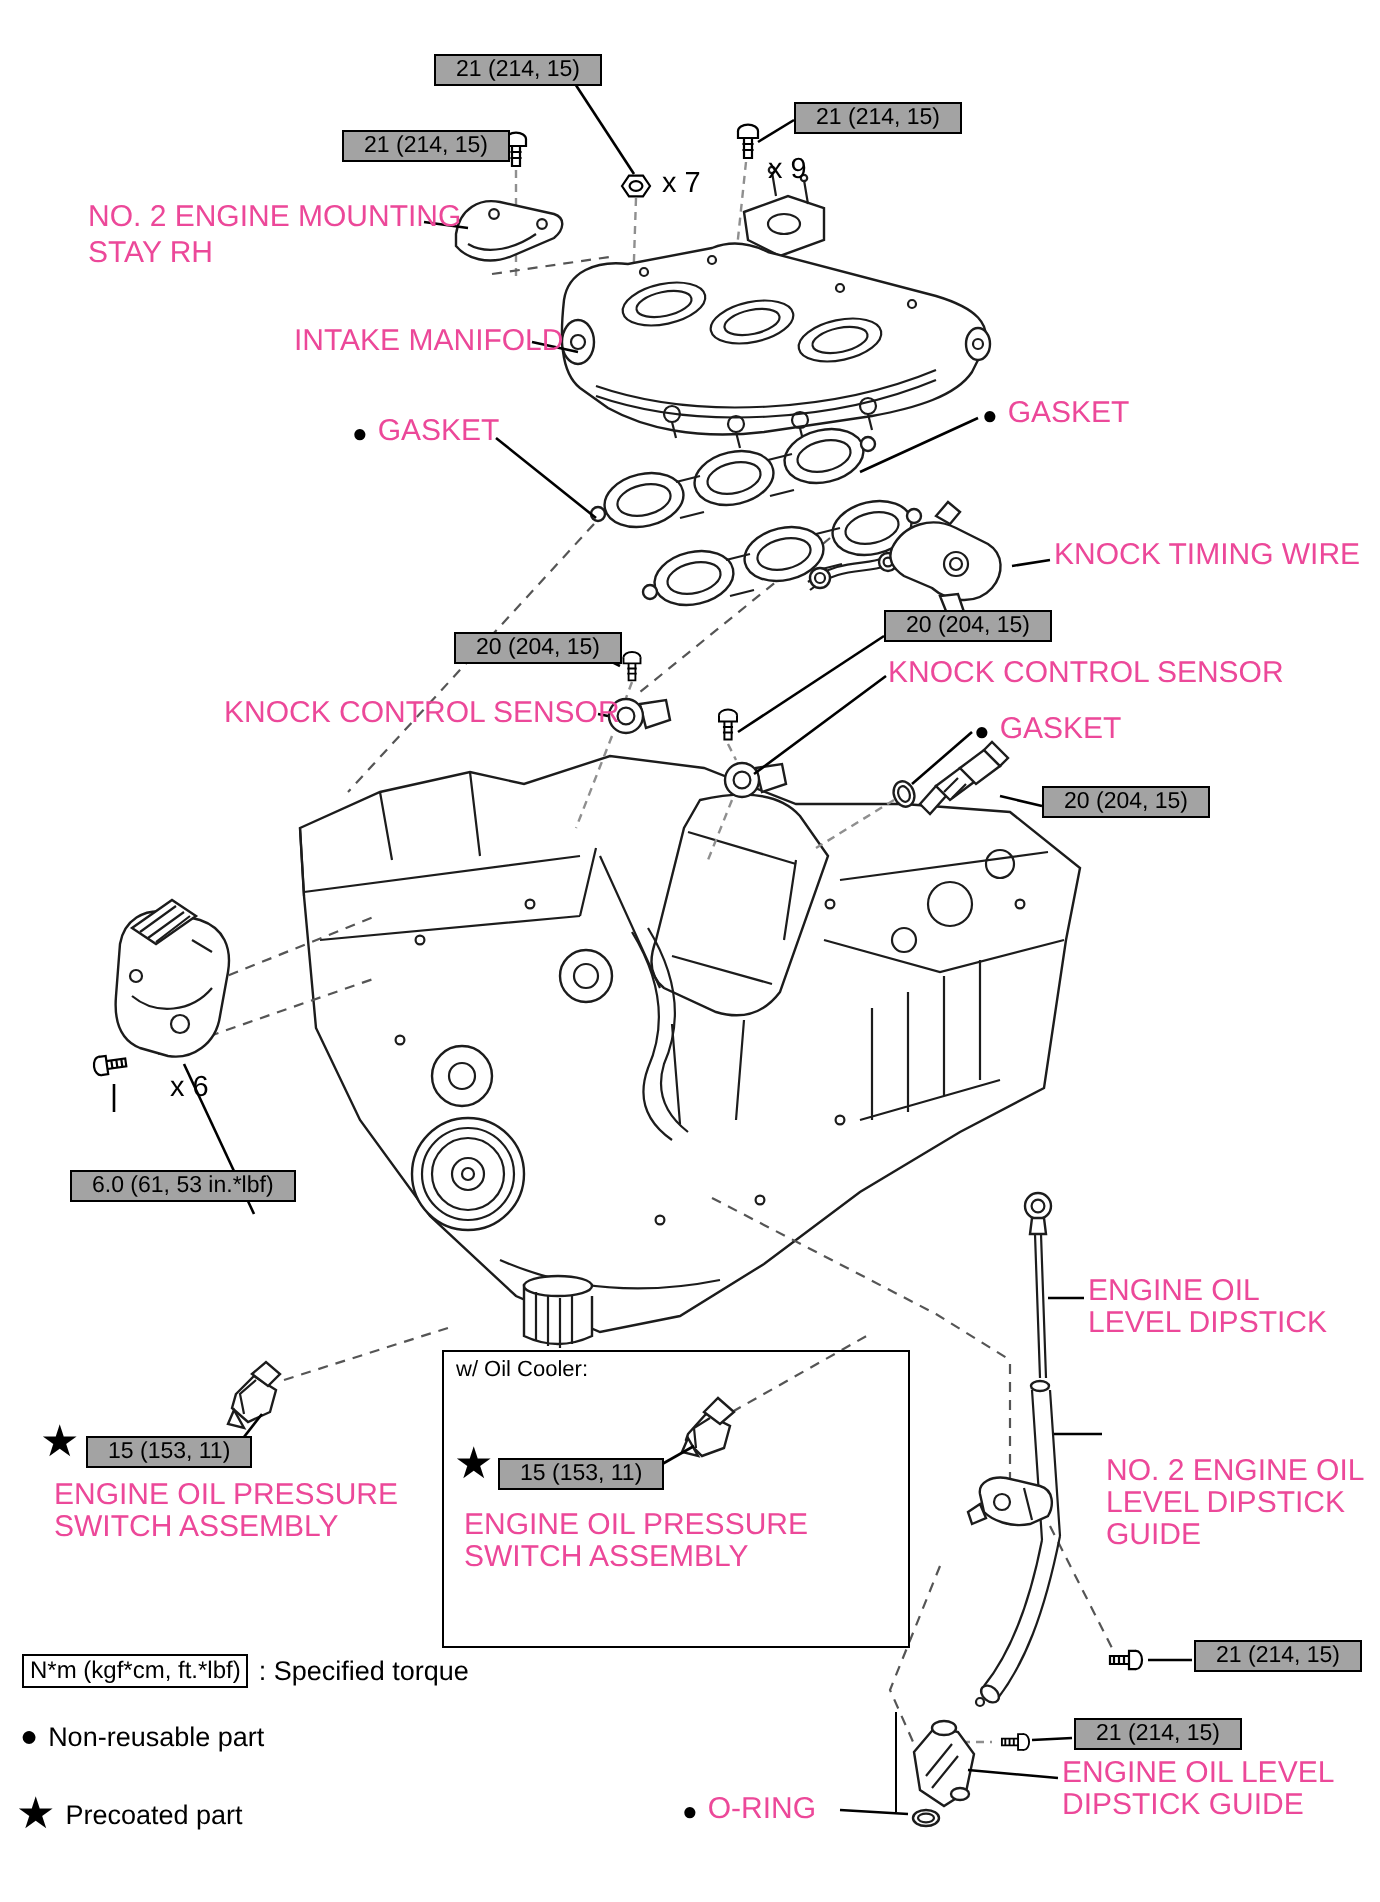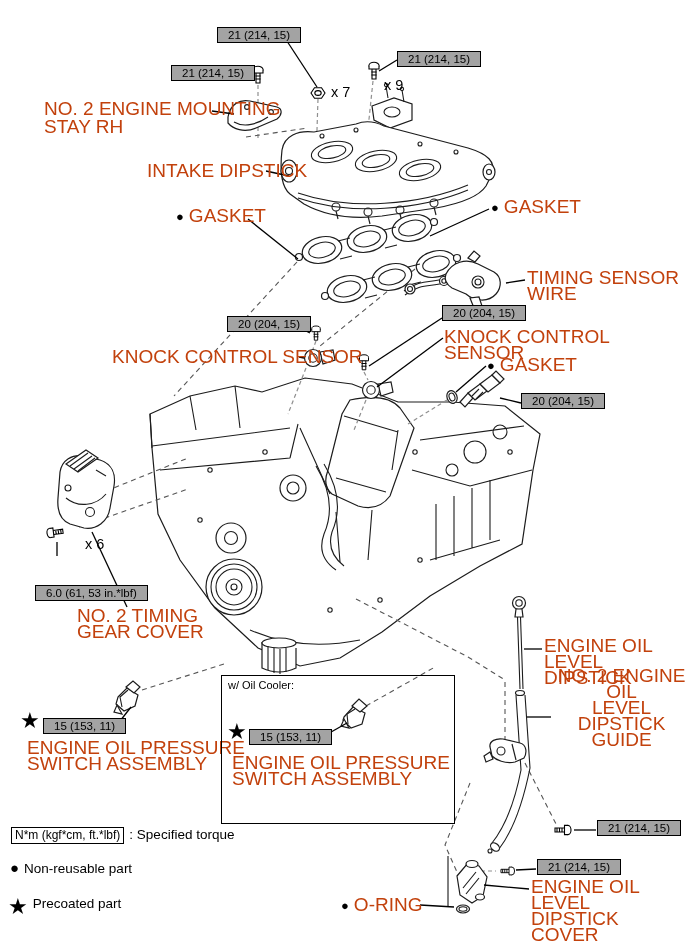--- a/index.html
+++ b/index.html
@@ -1,29 +1,29 @@
 <!DOCTYPE html>
 <html><head>
 <meta charset="utf-8">
 <style>
   html,body{margin:0;padding:0;background:#fff;}
   .page{position:relative;width:690px;height:951px;background:#fff;overflow:hidden;
         font-family:"Liberation Sans",sans-serif;color:#000;}
   svg.art{position:absolute;left:0;top:0;width:690px;height:951px;}
-  .lbl{position:absolute;font-size:19px;line-height:16px;white-space:pre-line;
-       font-family:"Liberation Sans",sans-serif;color:#c2410c;}
+  .lbl{position:absolute;font-size:15px;line-height:16px;white-space:pre-line;
+       font-family:"Liberation Sans",sans-serif;color:#ec4899;}
   .tbox{position:absolute;border:1.2px solid #000;background:#a3a3a3;padding:0 10px;
         font-size:11.5px;line-height:14px;white-space:nowrap;}
   .mult{position:absolute;font-size:14.5px;line-height:16px;}
   .bullrow{position:absolute;display:flex;align-items:center;gap:5px;}
   .bull{font-size:13px;line-height:13px;}
   .star{font-size:22px;line-height:18px;}
   .coolerbox{position:absolute;left:221px;top:675px;width:232px;height:147px;
              border:1.4px solid #000;background:transparent;}
-  .legendrow{position:absolute;display:flex;align-items:flex-start;gap:5px;font-size:13.5px;}
+  .legendrow{position:absolute;display:flex;align-items:center;gap:5px;font-size:13.5px;}
   .unitbox{border:1.2px solid #000;padding:0 3px;font-size:12px;line-height:15px;white-space:nowrap;}
   .heading{position:absolute;font-size:11px;}
   
   .ln{stroke:#000;stroke-width:1.3;fill:none;}
   .thin{stroke:#000;stroke-width:1;fill:none;}
   .dash{stroke:#8f8f8f;stroke-width:1.2;fill:none;stroke-dasharray:4 3;}
   .dashk{stroke:#555;stroke-width:1.1;fill:none;stroke-dasharray:5 4;}
   .part{stroke:#1c1c1c;stroke-width:1.2;fill:#fff;}
   .partn{stroke:#1c1c1c;stroke-width:1.1;fill:none;}
 </style>
@@ -339,49 +339,47 @@
 <div class="tbox" style="left:249px;top:729px;">15 (153, 11)</div>
 <div class="tbox" style="left:597px;top:820px;">21 (214, 15)</div>
 <div class="tbox" style="left:537px;top:859px;">21 (214, 15)</div>
 
 <div class="mult" style="left:331px;top:84px;">x 7</div>
 <div class="mult" style="left:384px;top:77px;">x 9</div>
 <div class="mult" style="left:85px;top:536px;">x 6</div>
 
 <div class="lbl" style="left:44px;top:100px;line-height:17.5px;">NO. 2 ENGINE MOUNTING
 STAY RH</div>
-<div class="lbl" style="left:147px;top:163px;">INTAKE DIPSTICK</div>
+<div class="lbl" style="left:147px;top:163px;">INTAKE MANIFOLD</div>
 
 <div class="bullrow" style="left:176px;top:208px;">
   <span class="bull">●</span>
   <span class="lbl" style="position:static;">GASKET</span>
 </div>
 <div class="bullrow" style="left:491px;top:199px;">
   <span class="bull">●</span>
   <span class="lbl" style="position:static;">GASKET</span>
 </div>
 <div class="bullrow" style="left:487px;top:357px;">
   <span class="bull">●</span>
   <span class="lbl" style="position:static;">GASKET</span>
 </div>
 
-<div class="lbl" style="left:527px;top:270px;">TIMING SENSOR WIRE</div>
+<div class="lbl" style="left:527px;top:270px;">KNOCK TIMING WIRE</div>
 <div class="lbl" style="left:112px;top:349px;">KNOCK CONTROL SENSOR</div>
 <div class="lbl" style="left:444px;top:329px;">KNOCK CONTROL SENSOR</div>
-<div class="lbl" style="left:77px;top:608px;">NO. 2 TIMING
-GEAR COVER</div>
 <div class="lbl" style="left:27px;top:740px;">ENGINE OIL PRESSURE
 SWITCH ASSEMBLY</div>
 <div class="lbl" style="left:544px;top:638px;">ENGINE OIL
 LEVEL DIPSTICK</div>
-<div class="lbl" style="left:553px;top:668px;text-align:center;">NO. 2 ENGINE OIL
+<div class="lbl" style="left:553px;top:728px;">NO. 2 ENGINE OIL
 LEVEL DIPSTICK
 GUIDE</div>
 <div class="lbl" style="left:531px;top:879px;">ENGINE OIL LEVEL
-DIPSTICK COVER</div>
+DIPSTICK GUIDE</div>
 
 <div class="bullrow" style="left:341px;top:897px;">
   <span class="bull">●</span>
   <span class="lbl" style="position:static;">O-RING</span>
 </div>
 
 <span class="star" style="position:absolute;left:20px;top:712px;">★</span>
 <span class="star" style="position:absolute;left:227px;top:723px;">★</span>
 
 <div class="coolerbox"></div>

